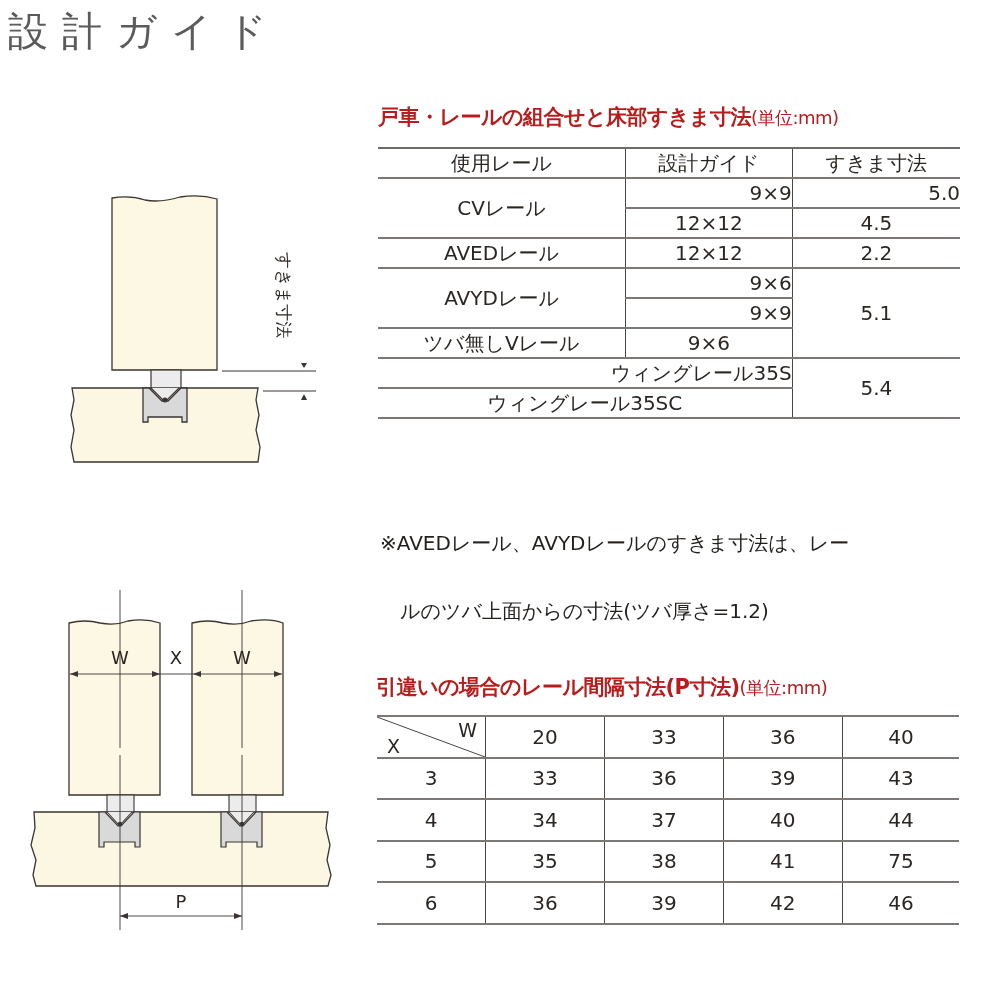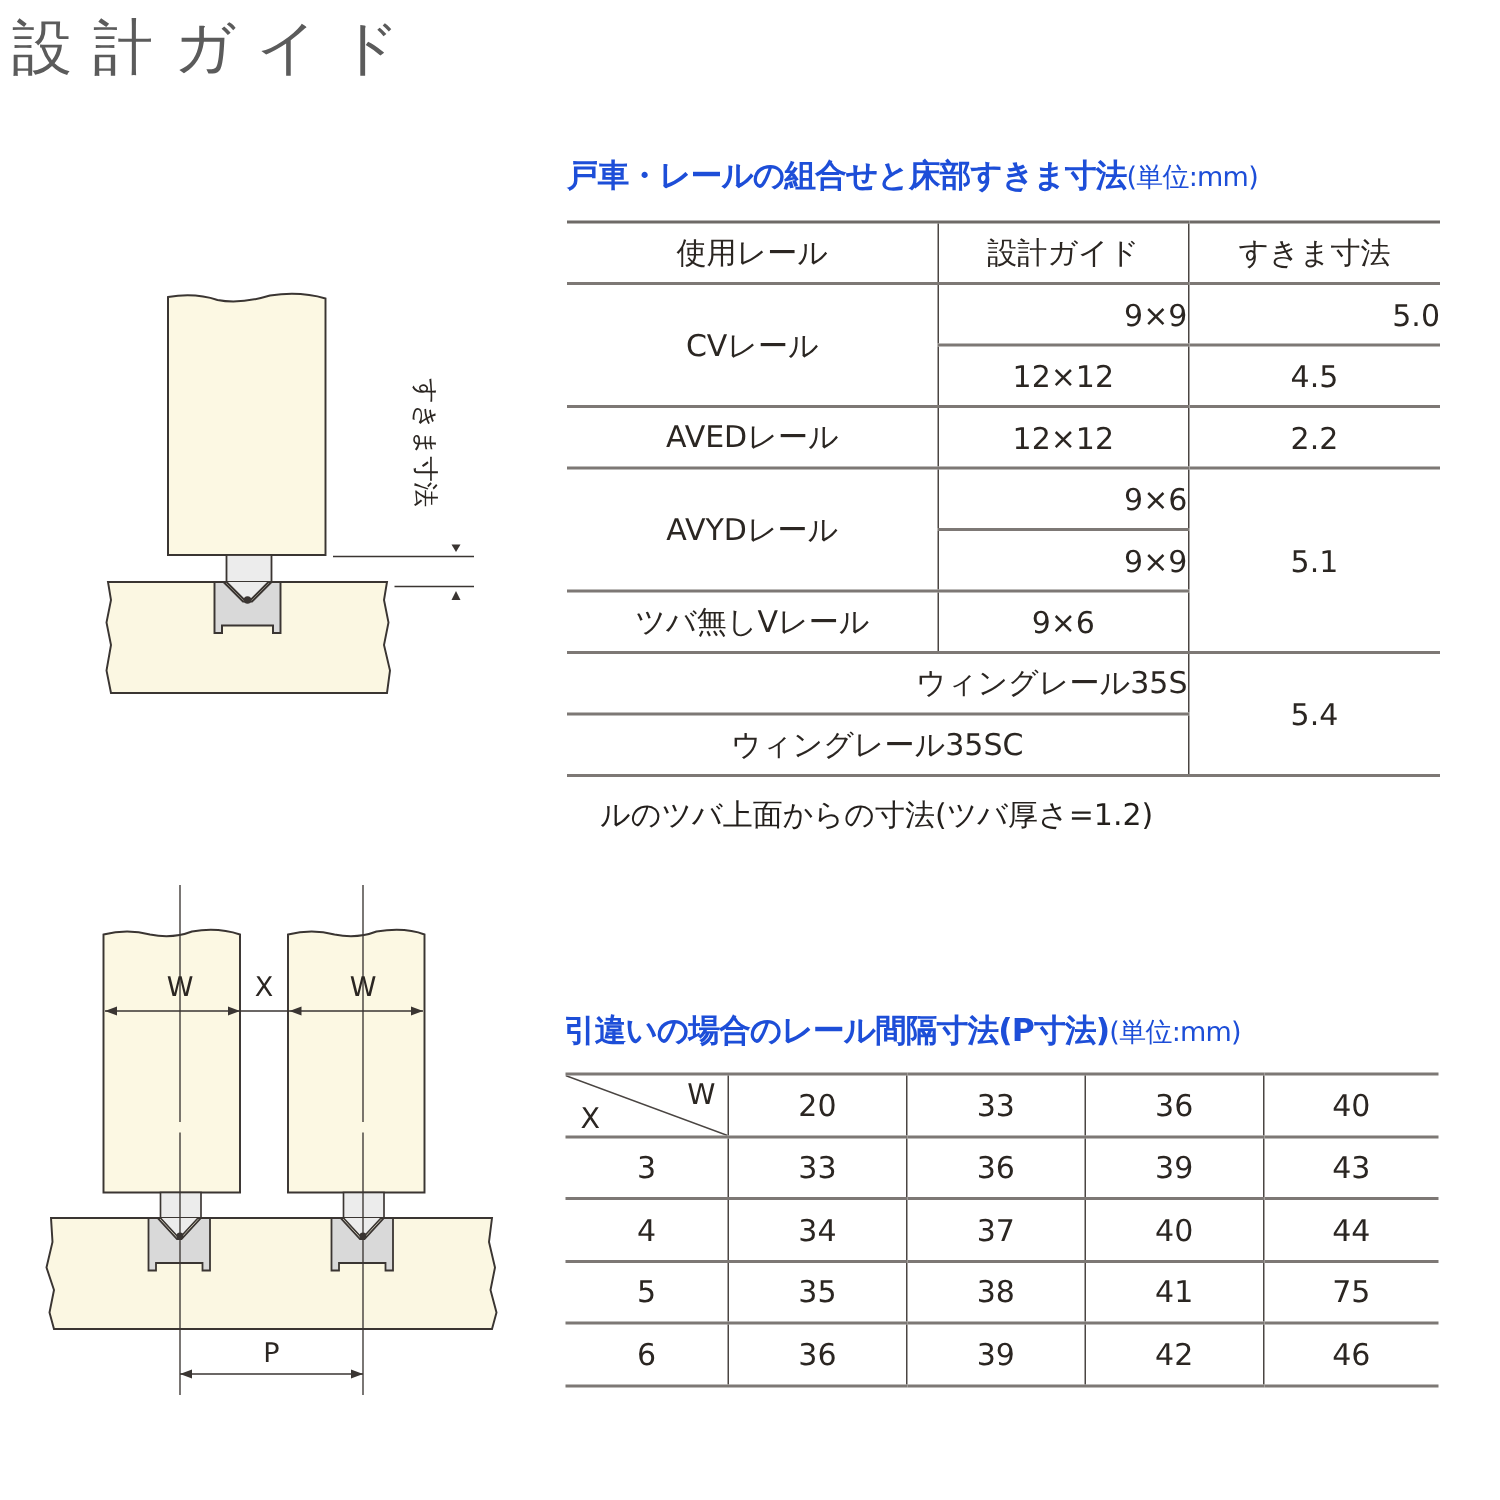--- a/index.html
+++ b/index.html
@@ -1,32 +1,32 @@
 <!DOCTYPE html>
 <html><head>
 <meta charset="utf-8">
 <style>
   html, body { margin:0; padding:0; background:#ffffff; }
   body { width:1000px; height:1000px; position:relative; overflow:hidden;
          font-family:"DejaVu Sans", sans-serif; color:#2b2622; }
   .page-title { position:absolute; left:8px; top:4px; font-size:40px; font-weight:normal;
                 color:#5b5b5b; letter-spacing:14px; }
-  .sec-title { position:absolute; font-weight:bold; font-size:21px; color:#1d4ed8; white-space:nowrap; letter-spacing:-0.5px; }
+  .sec-title { position:absolute; font-weight:bold; font-size:21px; color:#b91c1c; white-space:nowrap; letter-spacing:-0.5px; }
   .sec-title .unit { font-weight:normal; font-size:18px; }
   table { border-collapse:collapse; position:absolute; }
   td { text-align:center; font-size:20px; color:#2b2622; padding:0; }
   
   #t1 { left:378px; top:147px; width:582px; }
-  #t1 tr { height:41px; }
+  #t1 tr { height:30px; }
   #t1 td { border-top:2px solid #7d7875; border-bottom:2px solid #7d7875; }
   #t1 td.vr { border-right:1.5px solid #4a4542; }
   #t1 td.thin-b { border-bottom:1.5px solid #4a4542;text-align:right; }
   #t1 tr.head td { border-top:2px solid #6e6a67; }
   .note { position:absolute; left:380px; top:528px; font-size:20px; line-height:30px; color:#231f1c; width:590px; }
-  .note .ind { display:block; padding-left:20px; }
+  .note .ind { display:block; padding-left:20px;margin-top:38px; }
   
   #t2 { left:377px; top:715px; width:582px; }
   #t2 tr { height:41.5px; }
   #t2 td { border-top:2px solid #7d7875; border-bottom:2px solid #7d7875; border-right:1.5px solid #4a4542; }
   #t2 td:last-child { border-right:none; }
   #t2 td.corner { position:relative; width:108px; }
   .corner svg { position:absolute; left:0; top:0; }
   .corner .w { position:absolute; right:8px; top:2px; font-size:19px; }
   .corner .x { position:absolute; left:10px; bottom:0px; font-size:19px; }
   svg.diagram { position:absolute; }
@@ -133,20 +133,21 @@
     <td class="vr thin-b" colspan="2">ウィングレール35S</td>
     <td rowspan="2">5.4</td>
   </tr>
   <tr>
     <td class="vr" colspan="2">ウィングレール35SC</td>
   </tr>
 </tbody>
   </table>
 
 <div class="note">
+  <span>※AVEDレール、AVYDレールのすきま寸法は、レー</span>
   <span class="ind">ルのツバ上面からの寸法(ツバ厚さ=1.2)</span>
 </div>
 
 <div class="sec-title" style="left:376px;top:673px">
   <span>引違いの場合のレール間隔寸法(P寸法)</span><span class="unit">(単位:mm)</span>
 </div>
 
 <table id="t2">
   <tbody>
       <tr>

